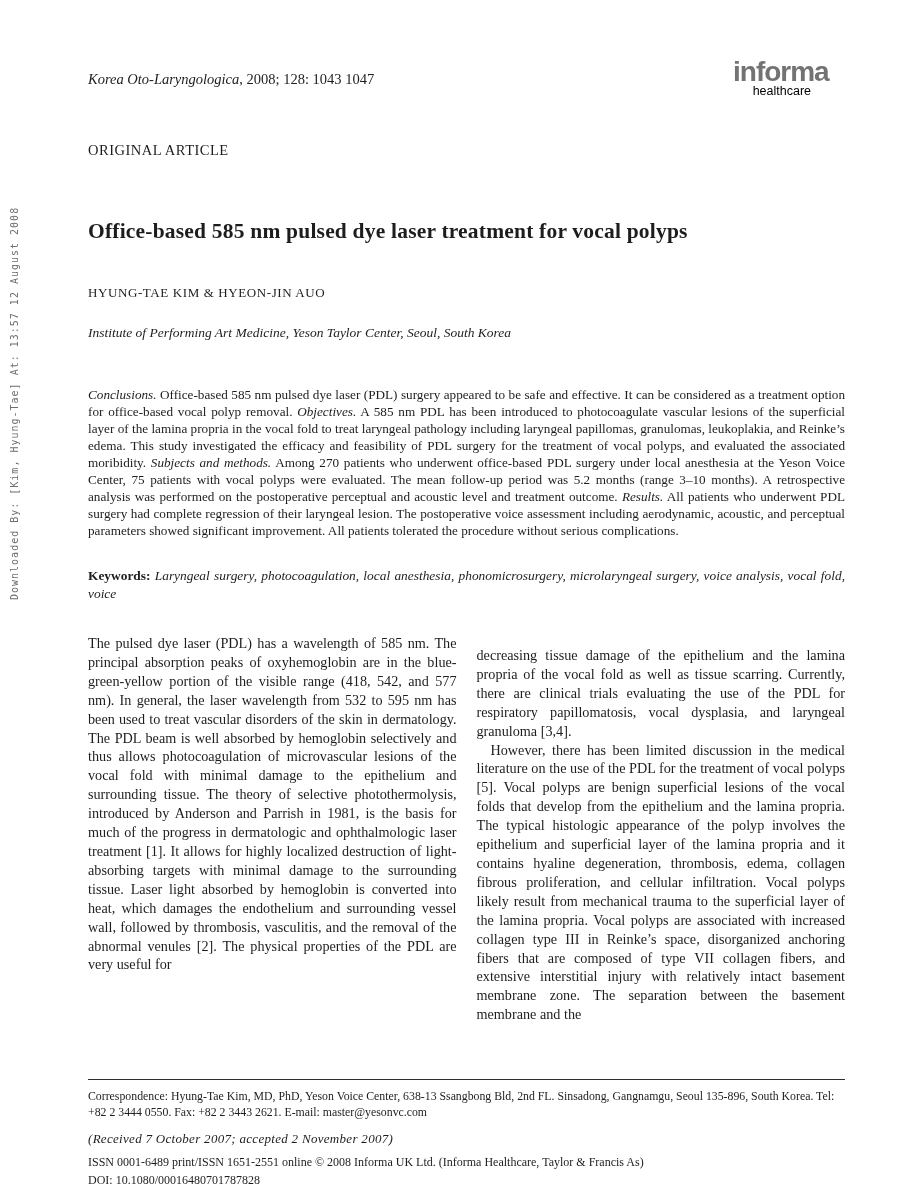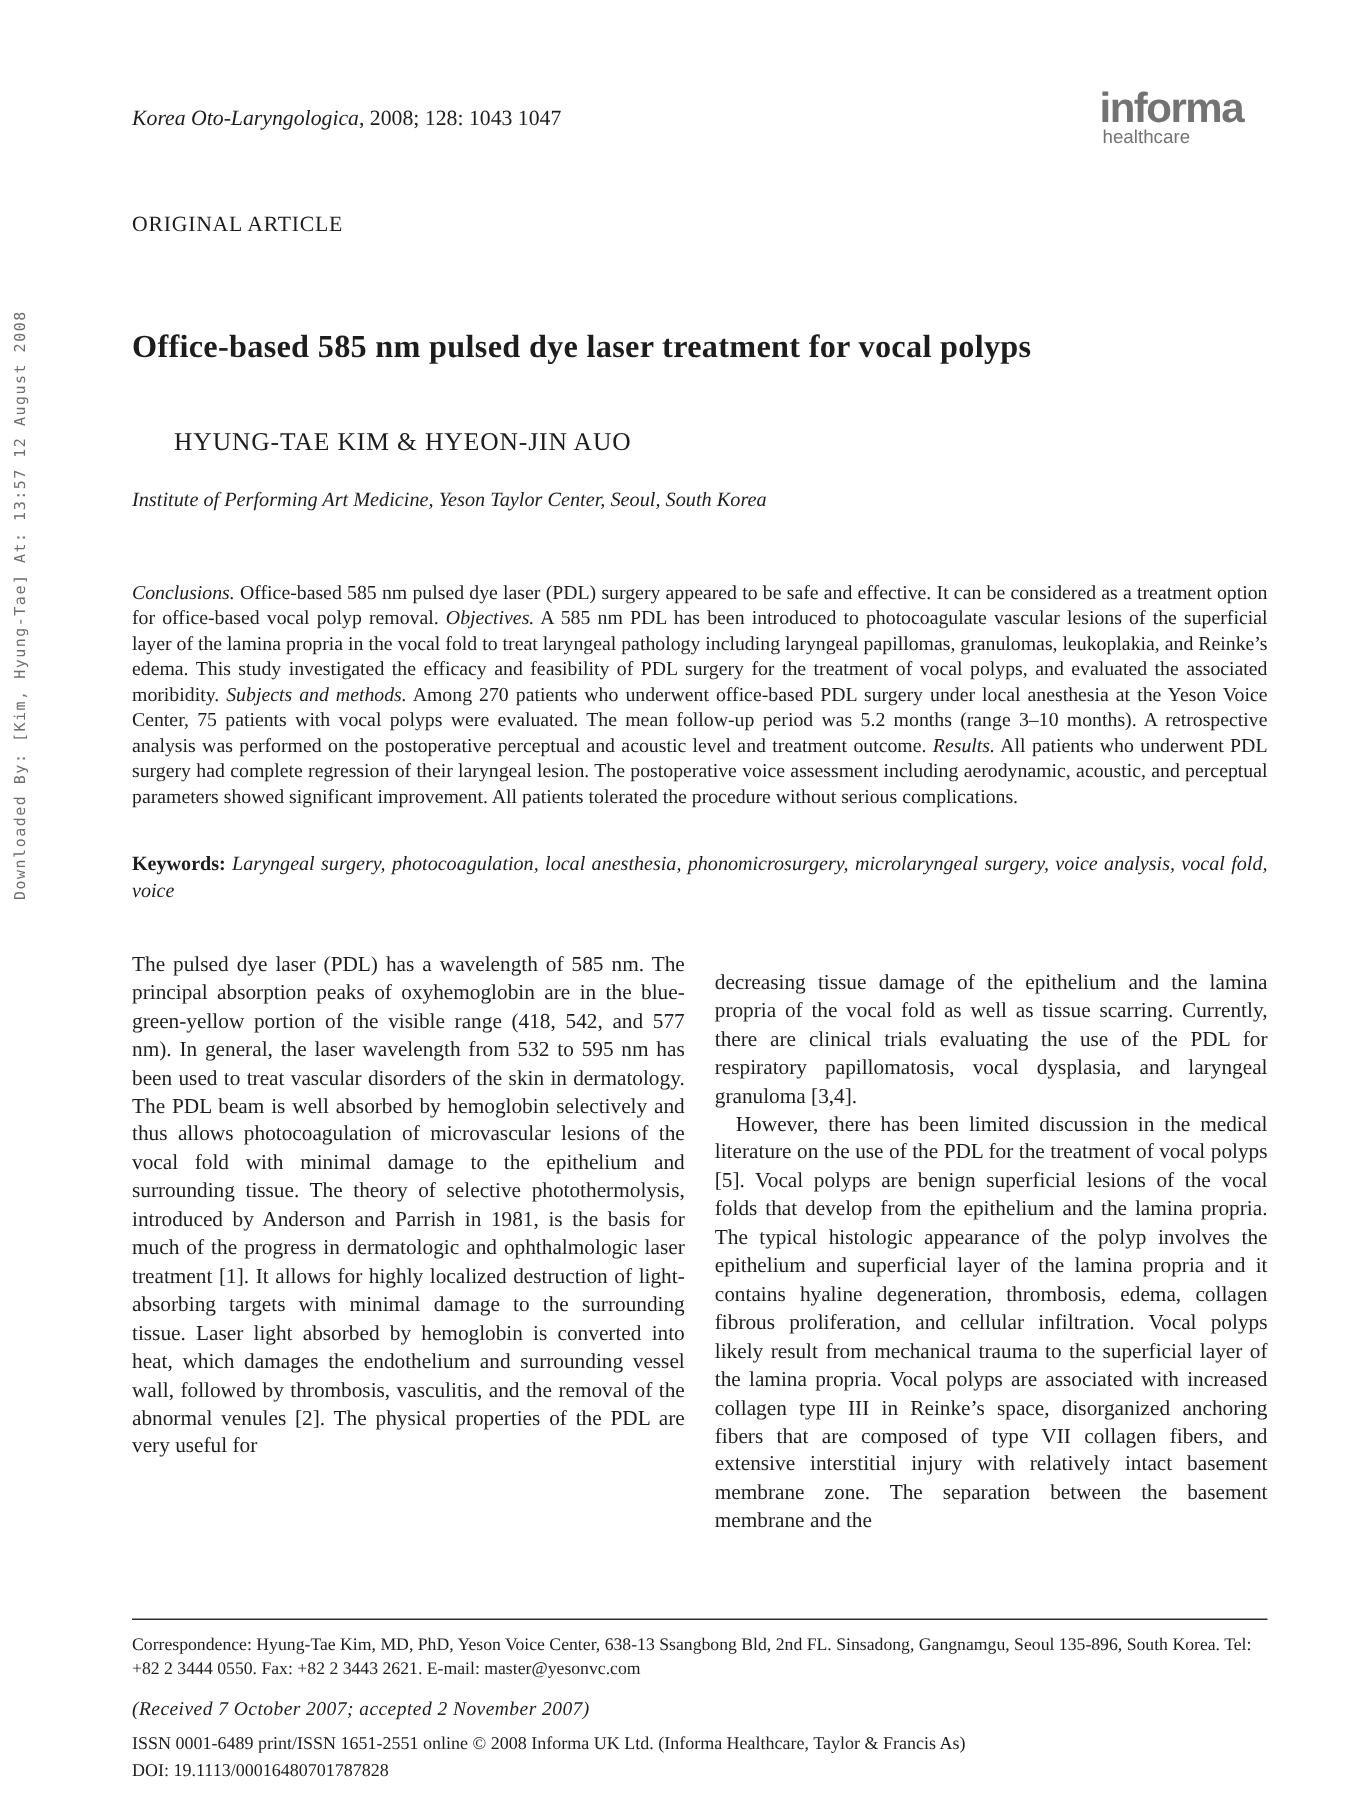--- a/index.html
+++ b/index.html
@@ -26,27 +26,27 @@
   .journal-line { left:88px; top:71px; font-size:14.5px; white-space:nowrap; }
   .journal-name { font-style:italic; }
   .logo-block { left:733px; top:58px; text-align:left; }
   .logo-brand {
     font-family:"Liberation Sans", sans-serif;
     font-weight:bold; font-size:28px; letter-spacing:-1px;
     color:#737373; line-height:28px;
   }
   .logo-division {
     font-family:"Liberation Sans", sans-serif;
-    font-size:12.5px; color:#737373; margin-top:-2px; padding-left:2px;
+    font-size:12.5px; color:#000000; margin-top:-2px; padding-left:2px;text-align:center;
   }
   .article-type { left:88px; top:142px; font-size:14.5px; font-weight:normal; letter-spacing:0.5px; }
 
   
   .paper-title { left:88px; top:205px; width:720px; font-size:21.5px; font-weight:bold; letter-spacing:0.2px; }
-  .authors { left:88px; top:285px; font-size:17px; letter-spacing:0.6px;margin-left:28px; }
+  .authors { left:88px; top:285px; font-size:13px; letter-spacing:0.6px; }
   .affiliation { left:88px; top:325px; font-size:13.5px; font-style:italic; }
 
   
   .abstract-block { left:88px; top:386px; width:757px; }
   .abstract-heading { font-size:13.5px; font-weight:bold; margin:0 0 2px 0; }
   .abstract-text { font-size:13.2px; line-height:17px; text-align:justify; margin:0; }
   .it { font-style:italic; }
 
   .keywords-block { left:88px; top:567px; width:757px; font-size:13.4px; line-height:18px; text-align:justify; }
   .kw-label { font-weight:bold; }
@@ -110,13 +110,13 @@
 </div>
 
 <div class="abs foot-rule"></div>
 
 <div class="abs correspondence">Correspondence: Hyung-Tae Kim, MD, PhD, Yeson Voice Center, 638-13 Ssangbong Bld, 2nd FL. Sinsadong, Gangnamgu, Seoul 135-896, South Korea. Tel: +82 2 3444 0550. Fax: +82 2 3443 2621. E-mail: master@yesonvc.com</div>
 
 <div class="abs received-line">(Received 7 October 2007; accepted 2 November 2007)</div>
 
 <div class="abs issn-line">ISSN 0001-6489 print/ISSN 1651-2551 online © 2008 Informa UK Ltd. (Informa Healthcare, Taylor &amp; Francis As)</div>
 
-<div class="abs doi-line">DOI: 19.1113/00016480701787828</div>
+<div class="abs doi-line">DOI: 10.1080/00016480701787828</div>
 
 </body></html>

